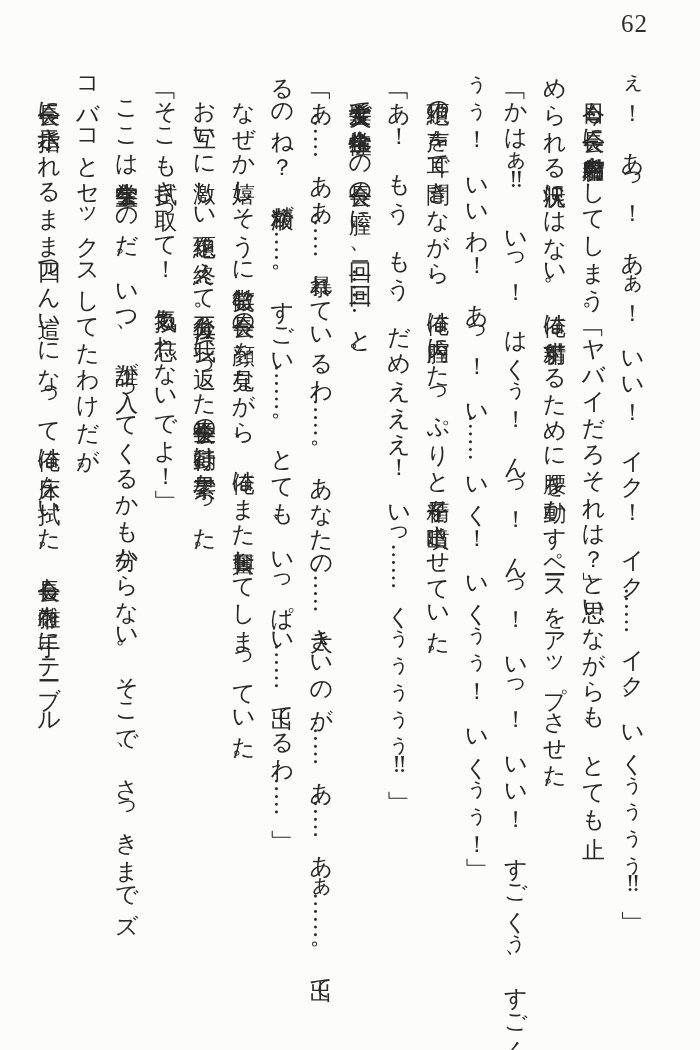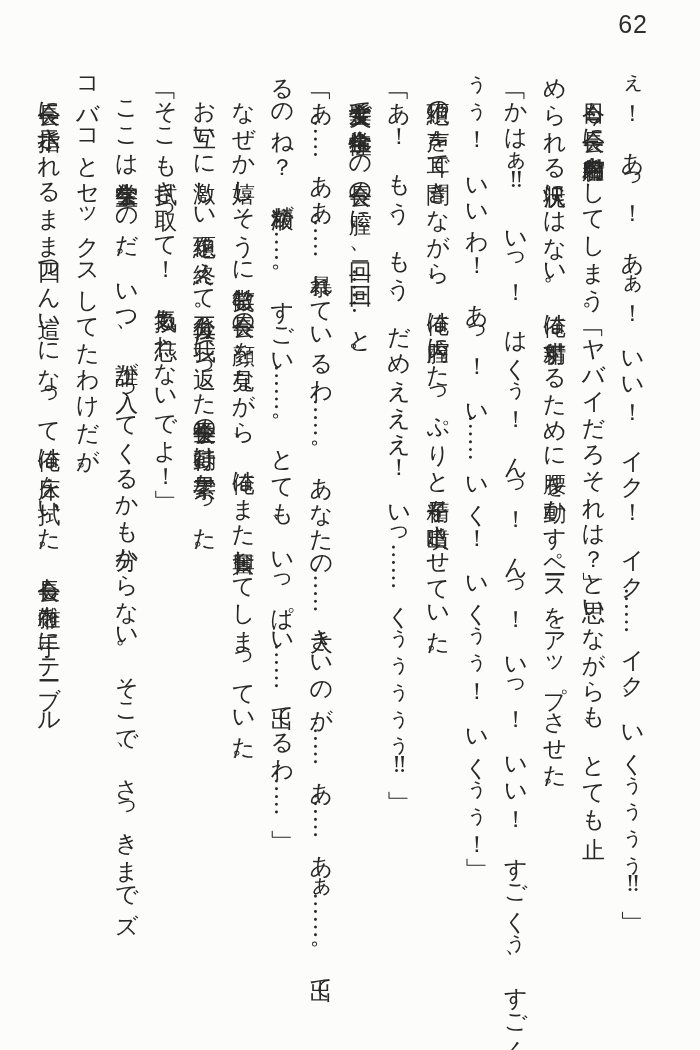--- a/index.html
+++ b/index.html
@@ -13,21 +13,21 @@
   .book-page {
     position: relative;
     width: 700px;
     height: 1050px;
     background: #fcfcfa;
   }
   .page-number {
     position: absolute;
     top: 10px;
     right: 52px;
-    font-family: Liberation Sans, sans-serif;
+    font-family: Liberation Serif, serif;
     font-size: 25px;
     font-weight: 500;
     color: #2e2e2e;
     letter-spacing: 1px;
   }
   .text-block {
     position: absolute;
     top: 62px;
     right: 48px;
     height: 958px;

